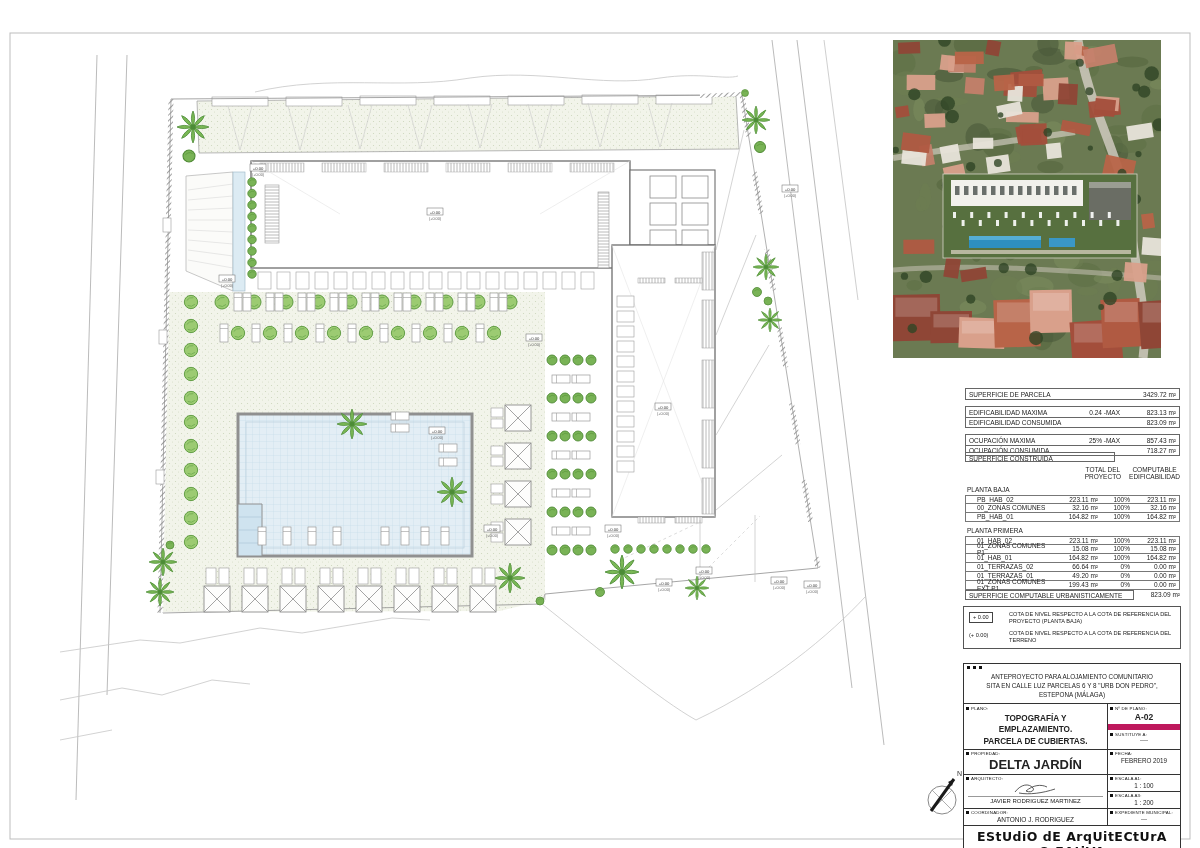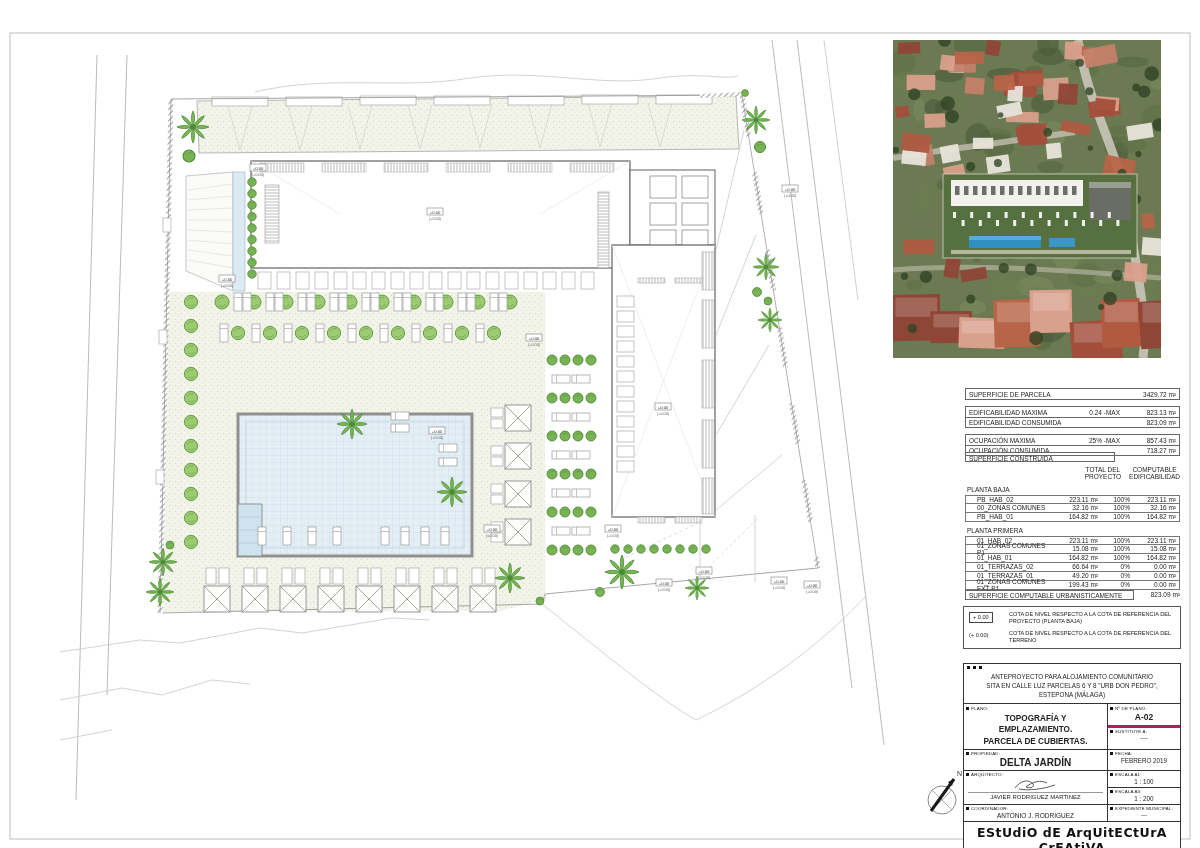--- a/index.html
+++ b/index.html
@@ -903,35 +903,35 @@
 
     <div class="tb-rowx" style="min-height:36px">
       <div class="cell cL ctr">
         <span class="mini">PLANO:</span>
         <div class="planoname">
           <div>TOPOGRAFÍA Y EMPLAZAMIENTO.</div>
           <div>PARCELA DE CUBIERTAS.</div>
         </div>
       </div>
       <div class="cR" style="display:flex;flex-direction:column">
-        <div class="cell ctr" style="flex:1;border-bottom:3px solid #be185d">
+        <div class="cell ctr" style="flex:1;border-bottom:6px solid #be185d">
           <span class="mini">Nº DE PLANO:</span>
           <div class="b" style="font-size:8.5px;padding-top:1px">A-02</div>
         </div>
         <div class="cell ctr" style="flex:1">
           <span class="mini">SUSTITUYE A:</span>
           <div style="font-size:6px">----</div>
         </div>
       </div>
     </div>
 
     <div class="tb-rowx" style="min-height:17px">
       <div class="cell cL ctr">
         <span class="mini">PROPIEDAD:</span>
-        <div class="b" style="font-size:10px">DELTA JARDÍN</div>
+        <div class="b" style="font-size:13px">DELTA JARDÍN</div>
       </div>
       <div class="cell cR ctr">
         <span class="mini">FECHA:</span>
         <div style="font-size:6.3px">FEBRERO 2019</div>
       </div>
     </div>
 
     <div class="tb-rowx" style="min-height:27px">
       <div class="cell cL ctr">
         <span class="mini">ARQUITECTO:</span>

